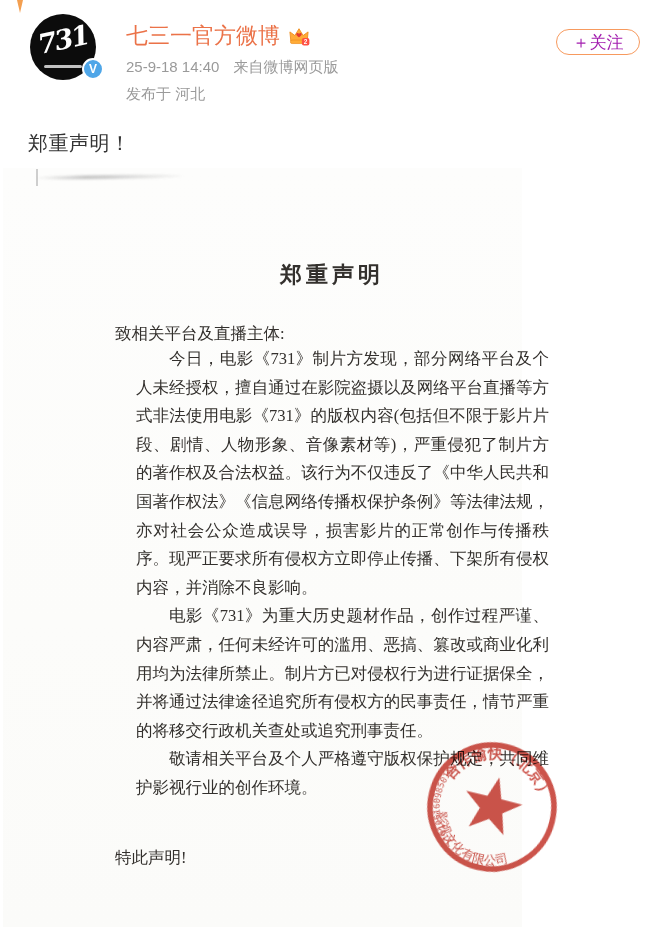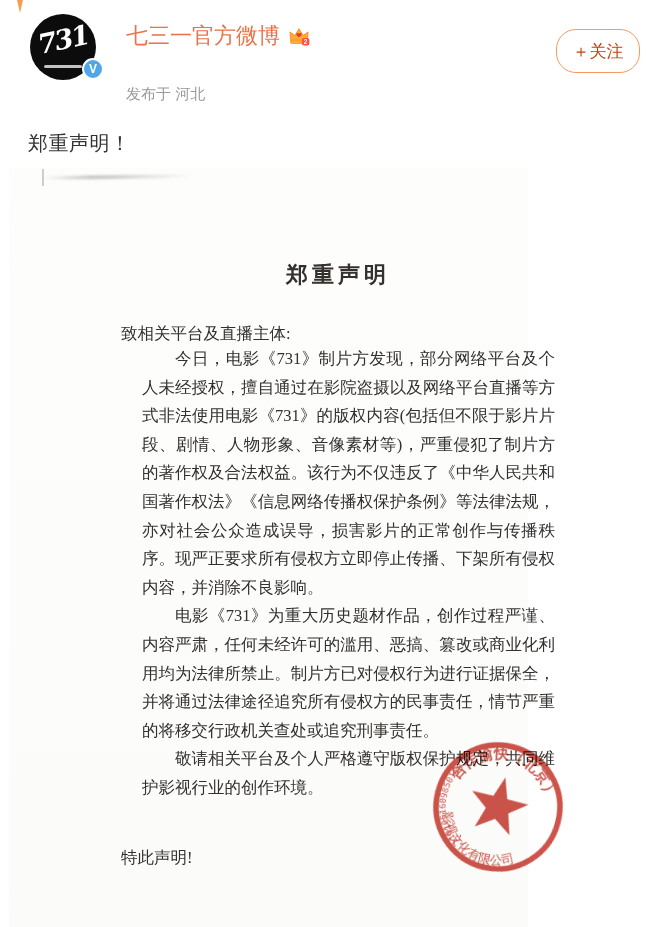--- a/index.html
+++ b/index.html
@@ -22,28 +22,28 @@
     background:rgba(255,255,255,.75); border-radius:2px; filter:blur(.6px); }
   .v-badge { position:absolute; left:82px; top:58px; width:22px; height:22px; border-radius:50%;
     background:#4fa6e8; border:2px solid #ffffff; color:#fff; font-weight:bold; font-size:12px;
     display:flex; align-items:center; justify-content:center; }
   .name-row { position:absolute; left:126px; top:22px; display:flex; align-items:center; gap:8px; }
   .username { color:#eb7248; font-size:22px; line-height:28px; cursor:pointer; }
   .vip { display:inline-block; width:22px; height:20px; }
   .meta { position:absolute; left:126px; top:58px; font-size:15px; color:#9a9a9a; }
   .meta .src { margin-left:10px; cursor:pointer; }
   .loc { position:absolute; left:126px; top:85px; font-size:15px; color:#9a9a9a; }
-  .follow-btn { position:absolute; right:10px; top:29px; width:84px; height:44px;
-    border:1.5px solid #f79a5e; border-radius:20px; background:#fff; color:#c2410c;
+  .follow-btn { position:absolute; right:10px; top:29px; width:84px; height:26px;
+    border:1.5px solid #f79a5e; border-radius:20px; background:#fff; color:#a21caf;
     font-size:17px; display:flex; align-items:center; justify-content:center; cursor:pointer; }
 
   .post-text { position:absolute; left:28px; top:130px; font-size:20px; color:#333333; letter-spacing:.5px; }
 
   
-  .photo { position:absolute; left:9px; top:168px; width:519px; height:759px;
+  .photo { position:absolute; left:3px; top:168px; width:519px; height:759px;
     background:linear-gradient(180deg,#fdfdfc 0%, #fcfcfa 60%, #fbfbf9 100%); cursor:pointer; }
   .crease { position:absolute; left:30px; top:7px; width:150px; height:4px; border-radius:50%;
     background:linear-gradient(90deg, rgba(120,120,120,0) 0%, rgba(105,105,105,.38) 35%, rgba(120,120,120,.05) 100%);
     filter:blur(1.2px); transform:rotate(-.8deg); }
   .tick { position:absolute; left:33px; top:1px; width:2px; height:17px;
     background:rgba(100,100,100,.3); filter:blur(.4px); }
 
   .doc { position:absolute; left:112px; top:0; width:434px;
     font-family:"Liberation Serif","DejaVu Serif",serif; color:#33302d; }
   .doc-title { margin-top:92px; text-align:center; font-size:22px; font-weight:bold; letter-spacing:4px; }
@@ -78,20 +78,24 @@
       <svg viewBox="0 0 24 22" width="22" height="20">
         <path d="M3,16.5 L2,6.5 L7.5,10.5 L12,3 L16.5,10.5 L22,6.5 L21,16.5 Z" fill="#ffab36" stroke="#ef8f20" stroke-width="1"></path>
         <rect x="2.6" y="15.5" width="18.8" height="3.8" rx="1.8" fill="#ffab36" stroke="#ef8f20" stroke-width="0.8"></rect>
         <path d="M12,8.6 C11,7.1 9,7.4 9,9.1 C9,10.6 12,12.4 12,12.4 C12,12.4 15,10.6 15,9.1 C15,7.4 13,7.1 12,8.6 Z" fill="#e23b30"></path>
         <rect x="15.2" y="13.2" width="8.2" height="8.2" rx="2.2" fill="#ff5043"></rect>
         <text x="19.3" y="19.8" font-size="7" font-weight="bold" fill="#ffffff" text-anchor="middle">2</text>
       </svg>
     </span>
   </div>
 
+  <div class="meta">
+    <span>25-9-18 14:40</span>
+    <span class="src">来自微博网页版</span>
+  </div>
   <div class="loc">发布于 河北</div>
 
   <div class="follow-btn">＋关注</div>
 
   <div class="post-text">郑重声明！</div>
 
   <div class="photo">
     <div class="crease"></div>
     <div class="tick"></div>
 

